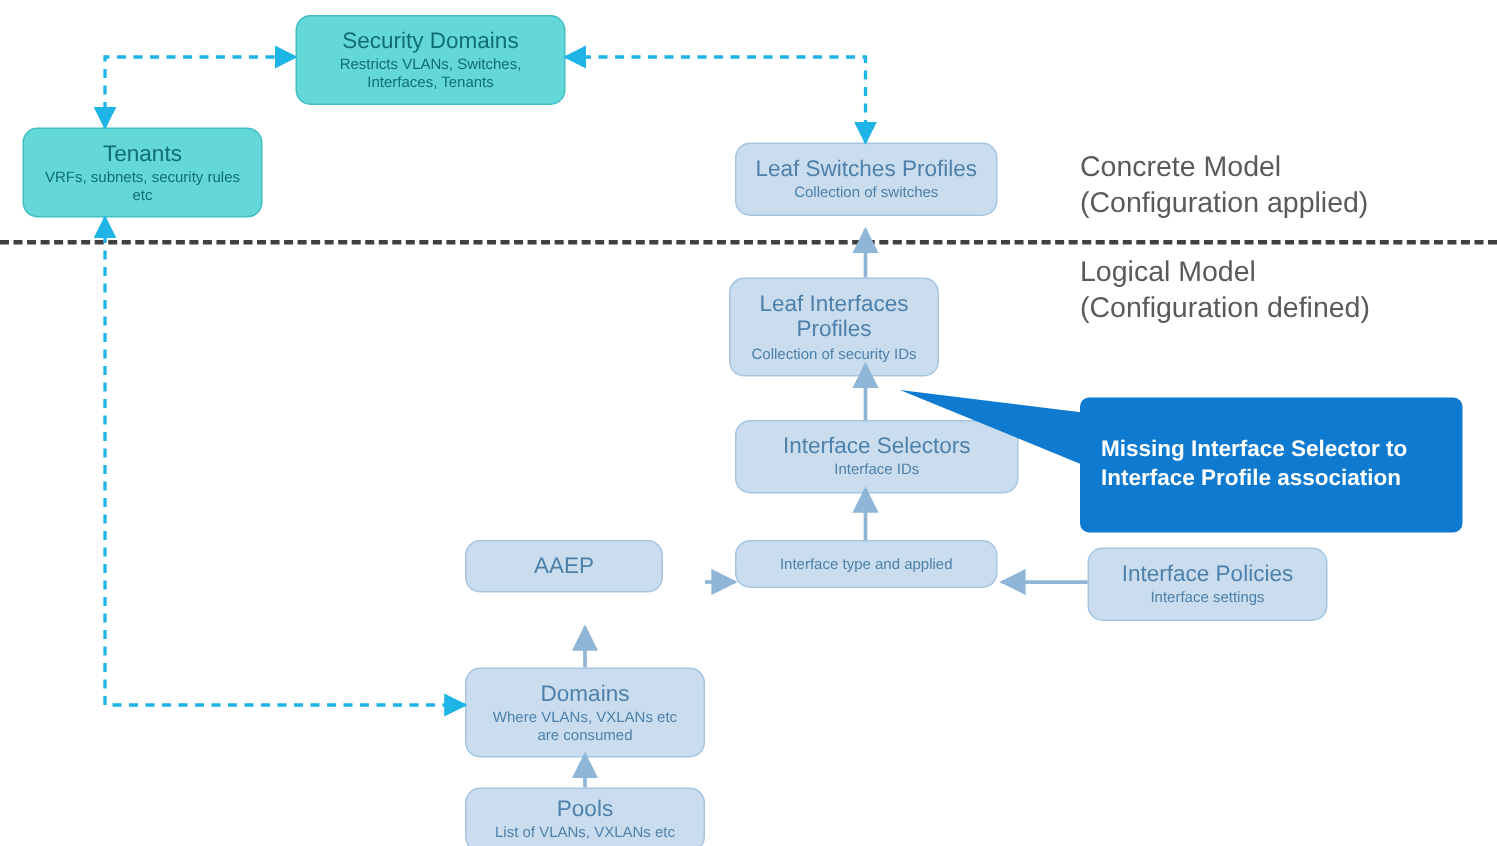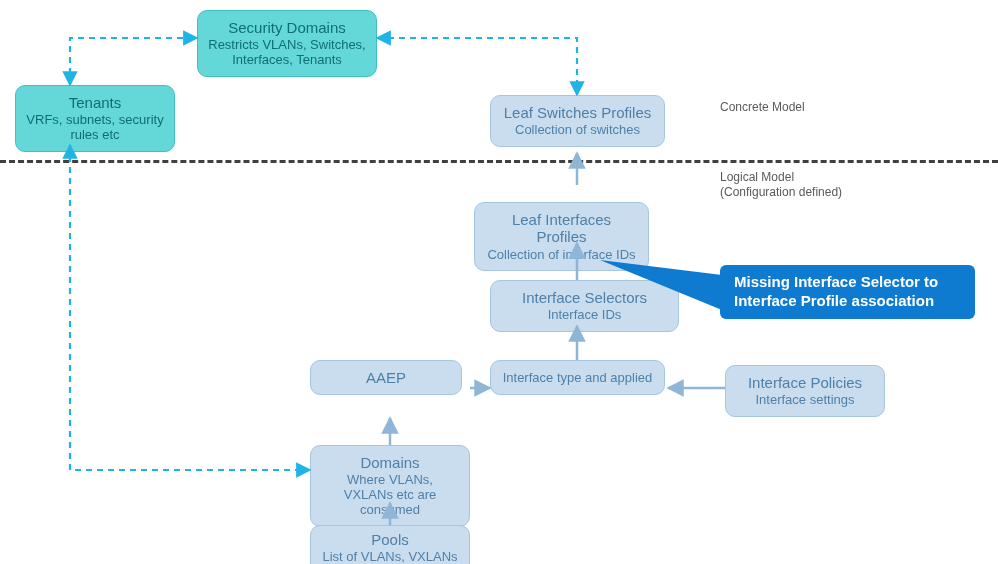--- a/index.html
+++ b/index.html
@@ -13,37 +13,37 @@
     overflow: hidden;
   }
   .node {
     position: absolute;
     border-radius: 10px;
     text-align: center;
     padding: 8px 10px;
     line-height: 1.15;
   }
   .node .title { font-size: 15px; }
-  .node .sub   { font-size: 13px; margin-top: 2px; }
+  .node .sub   { font-size: 10px; margin-top: 2px; }
   .teal  { background: #64d8d8; border: 1px solid #3fbfc4; color: #0f6e74; }
   .light { background: #c9ddee; border: 1px solid #a6c5e0; color: #4f80aa; }
   .callout {
     position: absolute;
     background: #0f7bd0;
     color: #fff;
     border-radius: 6px;
-    padding: 8px 14px;
+    padding: 26px 14px;
     font-weight: bold;
     font-size: 15px;
     line-height: 1.25;
   }
   .label {
     position: absolute;
     color: #5a5a5a;
-    font-size: 12px;
+    font-size: 19px;
     line-height: 1.25;
   }
   svg.overlay {
     position: absolute;
     left: 0; top: 0;
     width: 998px; height: 564px;
     pointer-events: none;
   }
   .dashed-sep {
     position: absolute;
@@ -51,20 +51,21 @@
     border-top: 3px dashed #404040;
   }
 </style>
 </head>
 <body>
 
 <div class="dashed-sep" style="top:160px;"></div>
 
 <div class="label" style="left:720px; top:100px;">
   <span>Concrete Model</span><br>
+  <span>(Configuration applied)</span>
 </div>
 <div class="label" style="left:720px; top:170px;">
   <span>Logical Model</span><br>
   <span>(Configuration defined)</span>
 </div>
 
 <div class="node teal" style="left:15px; top:85px; width:160px;">
   <div class="title">Tenants</div>
   <div class="sub">VRFs, subnets, security rules etc</div>
 </div>
@@ -72,35 +73,35 @@
 <div class="node teal" style="left:197px; top:10px; width:180px;">
   <div class="title">Security Domains</div>
   <div class="sub">Restricts VLANs, Switches, Interfaces, Tenants</div>
 </div>
 
 <div class="node light" style="left:490px; top:95px; width:175px;">
   <div class="title">Leaf Switches Profiles</div>
   <div class="sub">Collection of switches</div>
 </div>
 
-<div class="node light" style="left:474px; top:185px; width:175px;margin-top:17px;">
+<div class="node light" style="left:486px; top:185px; width:140px;">
   <div class="title">Leaf Interfaces Profiles</div>
-  <div class="sub">Collection of interface IDs</div>
+  <div class="sub">Collection of security IDs</div>
 </div>
 
 <div class="node light" style="left:490px; top:280px; width:189px;">
   <div class="title">Interface Selectors</div>
   <div class="sub">Interface IDs</div>
 </div>
 
 <div class="node light" style="left:490px; top:360px; width:175px;">
   <div class="sub">Interface type and applied</div>
 </div>
 
-<div class="node light" style="left:310px; top:360px; width:152px;">
+<div class="node light" style="left:310px; top:360px; width:132px;">
   <div class="title">AAEP</div>
 </div>
 
 <div class="node light" style="left:725px; top:365px; width:160px;">
   <div class="title">Interface Policies</div>
   <div class="sub">Interface settings</div>
 </div>
 
 <div class="node light" style="left:310px; top:445px; width:160px;">
   <div class="title">Domains</div>

